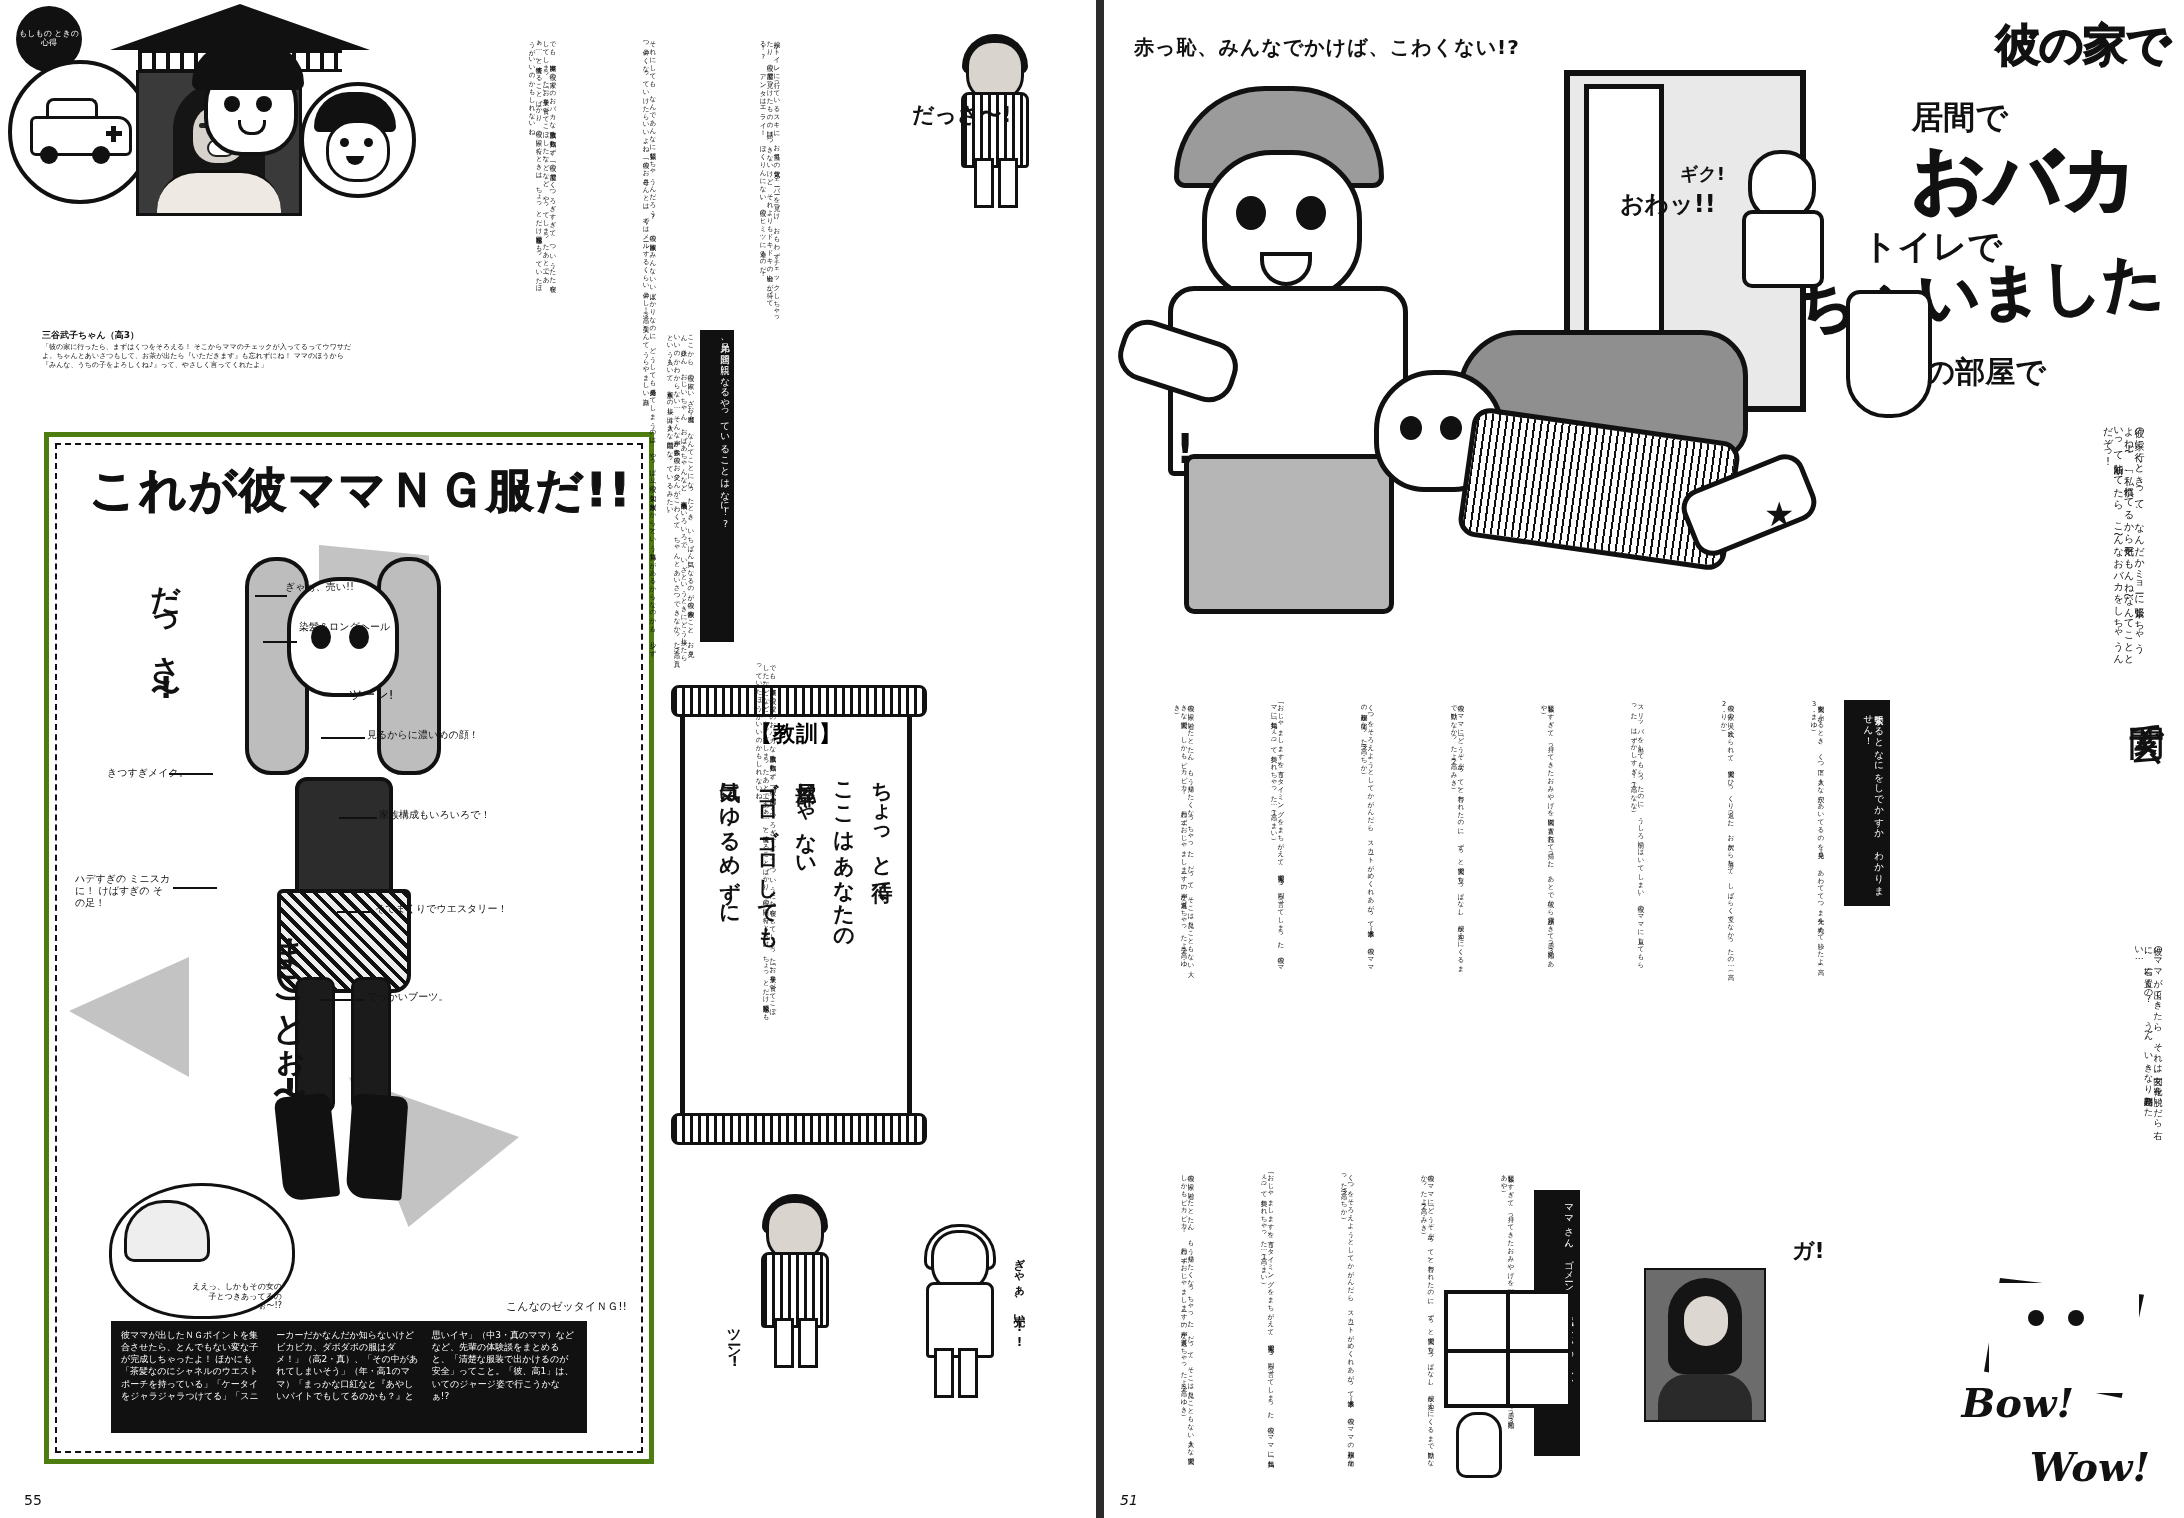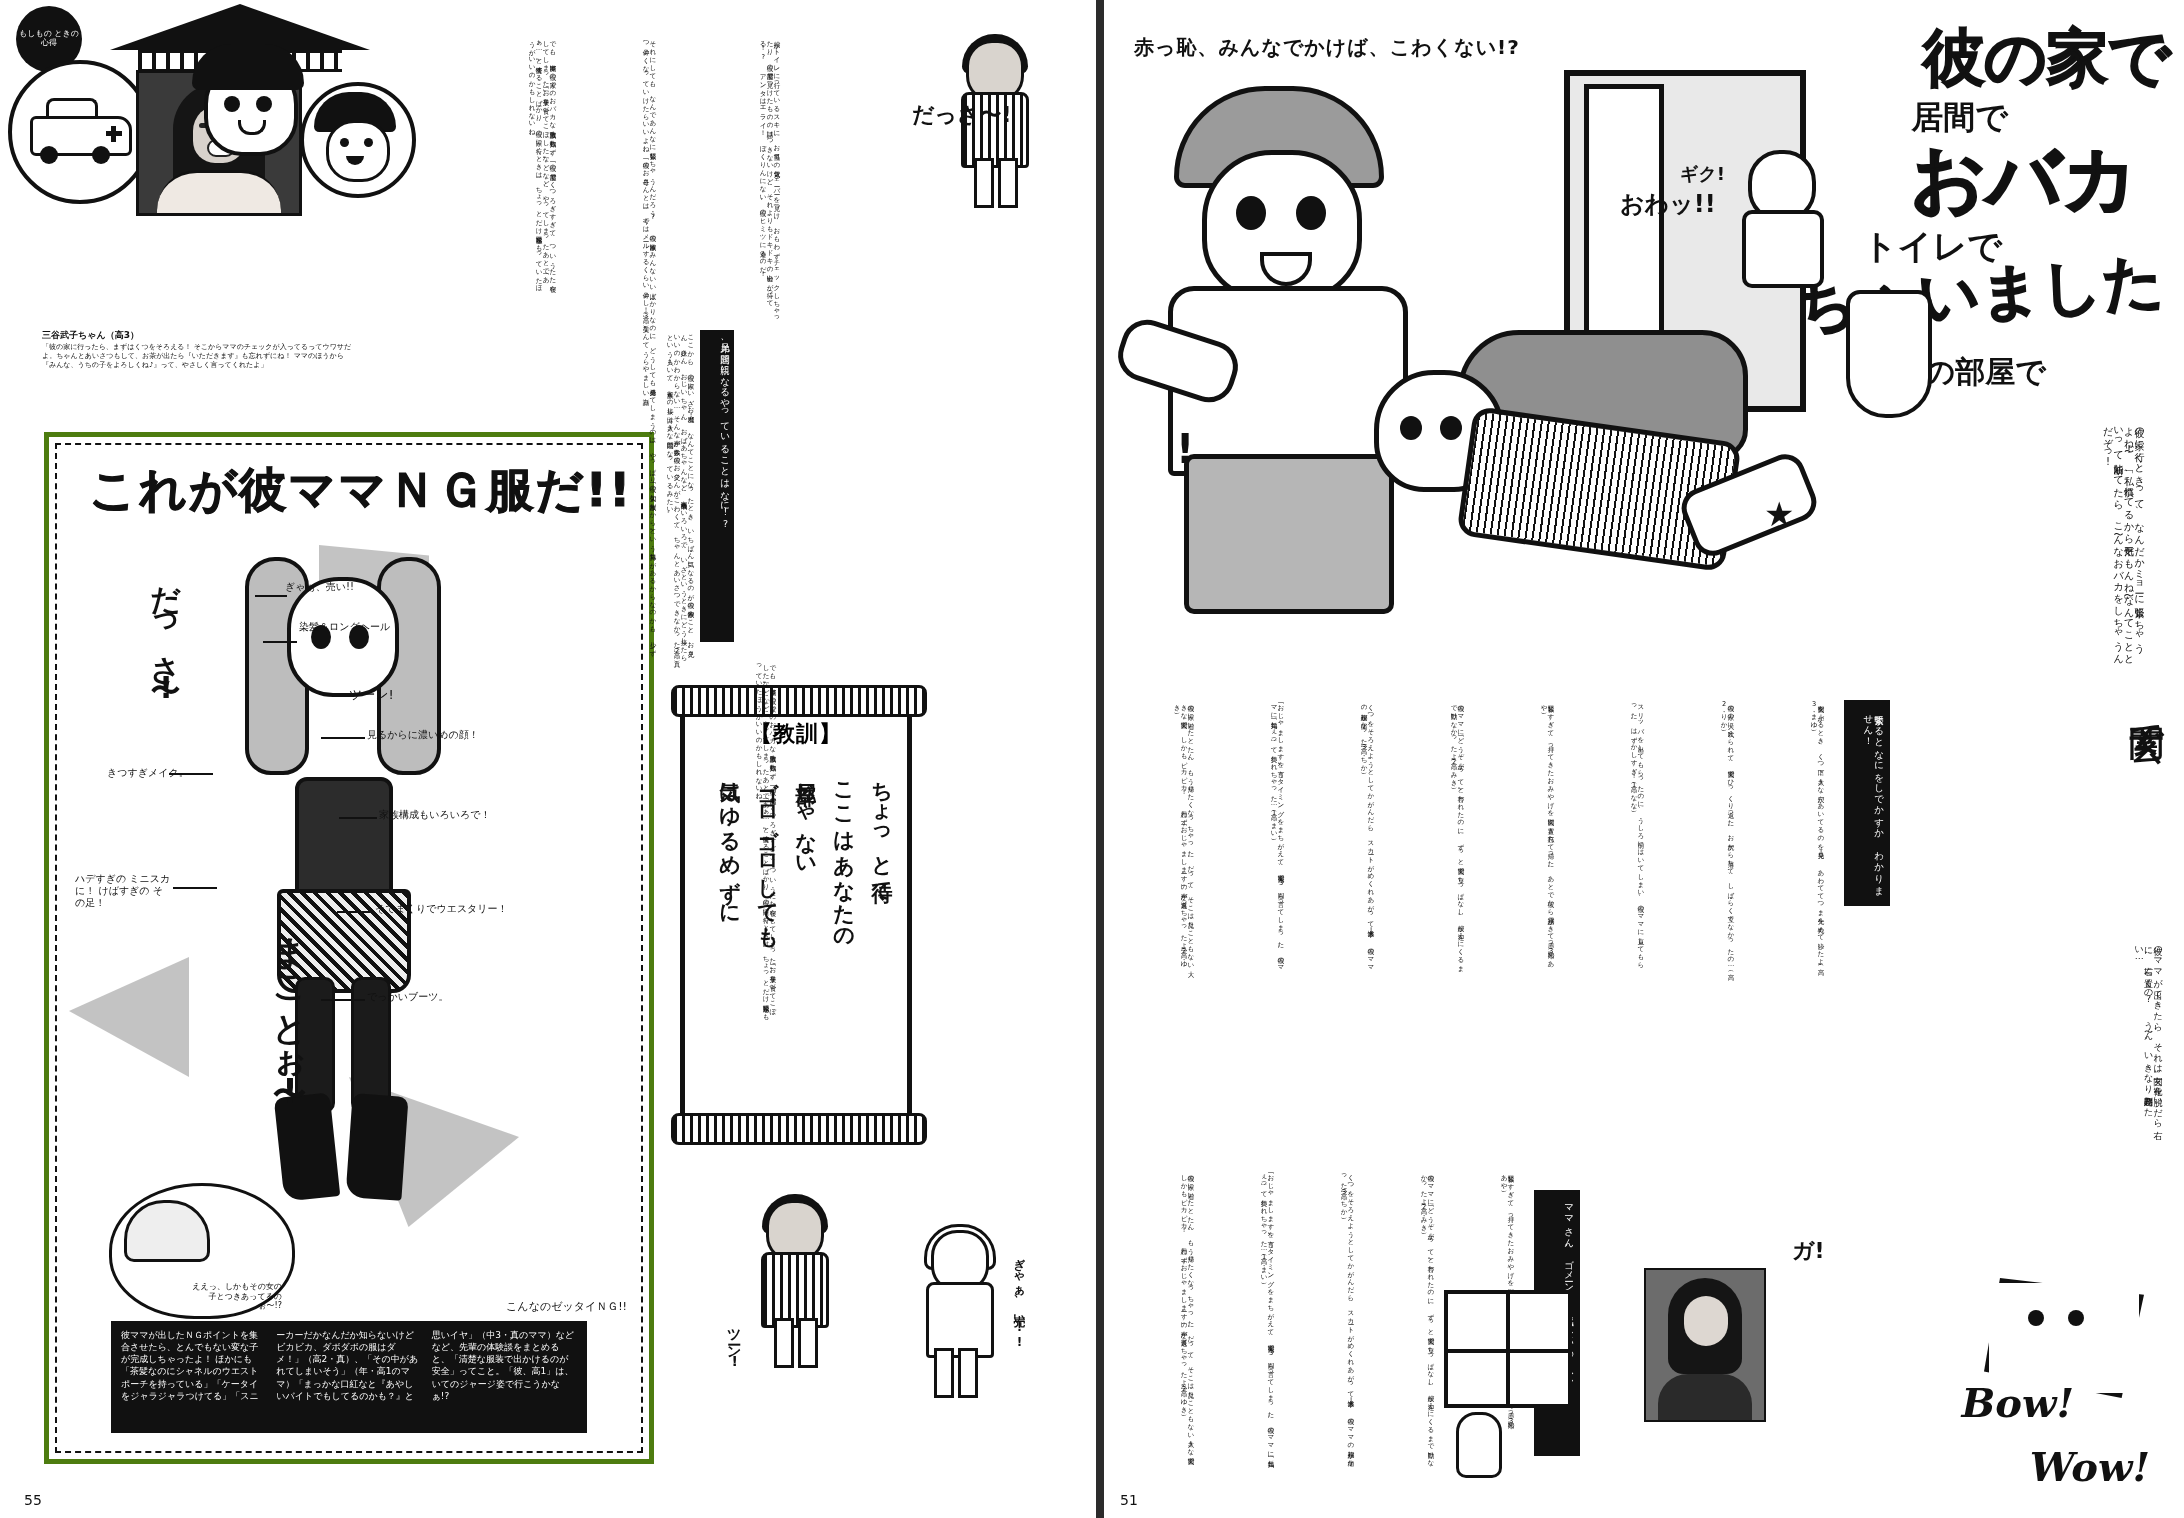--- a/index.html
+++ b/index.html
@@ -408,21 +408,21 @@
     font-family: "DejaVu Sans", sans-serif;
   }
   .page-num {
     position: absolute;
     bottom: 10px;
     font-family: "DejaVu Sans", sans-serif;
     font-size: 14px;
     color: #111;
   }
   .pn-left { left: 24px; }
-  .pn-right { left: 16px; }
+  .pn-right { left: 16px; font-style: italic; }
 
   .mini-person {
     position: absolute;
   }
   .mini-person .mp-head {
     position: absolute; left: 50%; top: 0;
     transform: translateX(-50%);
     width: 52px; height: 56px;
     background: #d9d4ce;
     border: 3px solid #111;
@@ -457,21 +457,21 @@
     font-family: "DejaVu Sans", sans-serif;
     font-size: 20px;
     font-weight: bold;
     letter-spacing: 1px;
     color: #111;
   }
   .title-main {
     position: absolute;
     right: 14px; top: 16px;
     font-family: "DejaVu Sans", sans-serif;
-    font-size: 62px;
+    font-size: 44px;
     font-weight: bold;
     color: #111;
     letter-spacing: -1px;
     -webkit-text-stroke: 1.5px #111;
   }
   .title-sub {
     position: absolute;
     font-family: "DejaVu Sans", sans-serif;
     font-weight: bold;
     color: #111;

